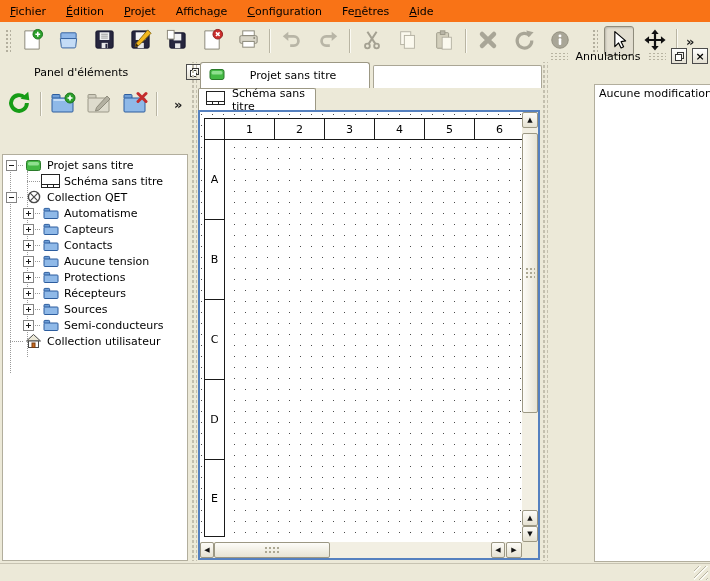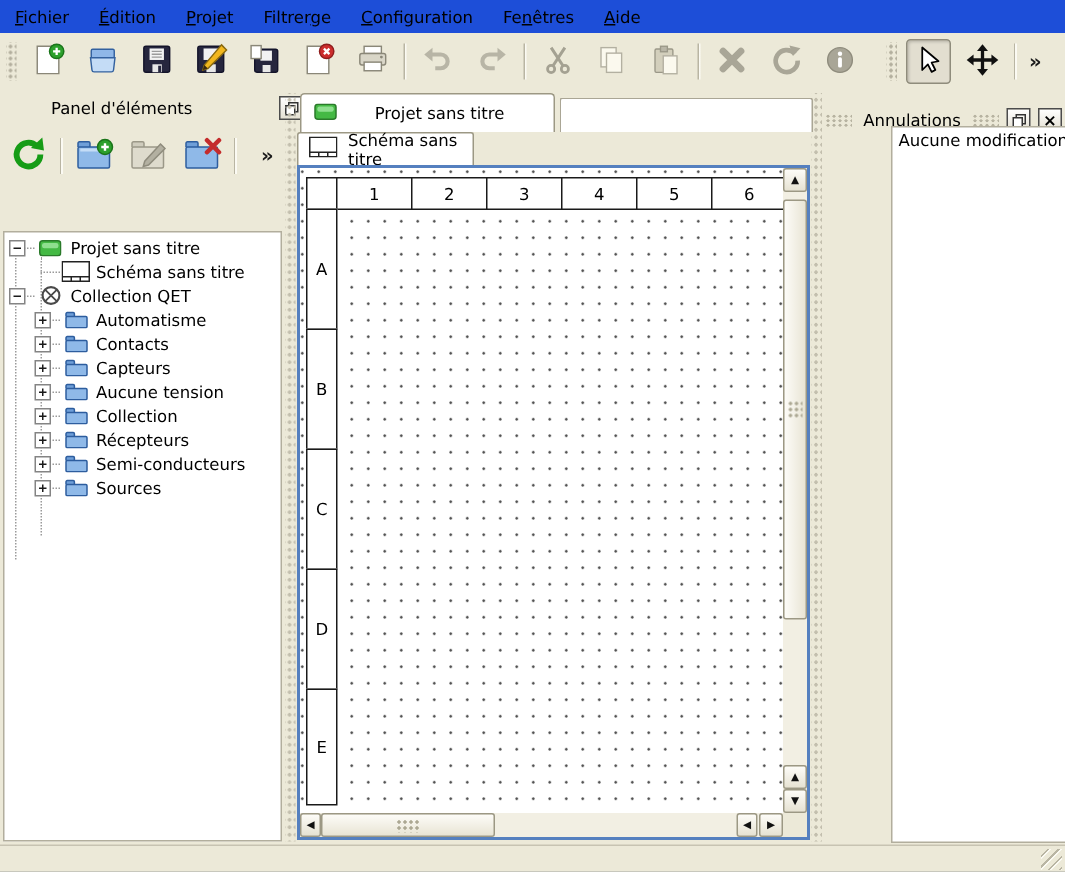--- a/index.html
+++ b/index.html
@@ -1,21 +1,21 @@
 <!DOCTYPE html>
 <html><head>
 <meta charset="utf-8">
 <style>
   html,body{margin:0;padding:0;background:#9a9a9a;}
   #app{position:relative;width:710px;height:581px;background:#ece9d8;overflow:hidden;
        font-family:"DejaVu Sans","Liberation Sans",sans-serif;font-size:11px;color:#000;}
 
   
   .menubar{position:absolute;left:0;top:0;width:710px;height:22px;display:flex;align-items:center;
-           background:#1d4ed8;border-bottom:1px solid #f6f4ea;}
+           background:#f97316;border-bottom:1px solid #f6f4ea;}
   .mitem{padding:3px 10px;white-space:nowrap;cursor:default;}
   .u{text-decoration:underline;}
 
   
   .toolbar{position:absolute;left:0;top:22px;width:710px;height:38px;display:flex;align-items:center;
            gap:6px;padding-left:4px;box-sizing:border-box;background:#ece9d8;}
   .tbtn{width:28px;height:28px;display:flex;align-items:center;justify-content:center;flex:none;border:1px solid transparent;border-radius:3px;}
   .tbtn.active{background:#e2ded0;border:1px solid #8f8c7c;box-shadow:inset 1px 1px 2px rgba(0,0,0,.18);}
   .handle{width:7px;height:26px;flex:none;
           background-image:radial-gradient(#b3af9e 1px,transparent 1.3px);background-size:4px 4px;background-position:1px 1px;}
@@ -101,21 +101,21 @@
 </style>
 </head>
 <body>
 
 <div id="app">
 
   <div class="menubar">
     <div class="mitem"><span></span><span class="u">F</span><span>ichier</span></div>
     <div class="mitem"><span></span><span class="u">É</span><span>dition</span></div>
     <div class="mitem"><span></span><span class="u">P</span><span>rojet</span></div>
-    <div class="mitem"><span>Filtrer</span><span class="u">g</span><span>e</span></div>
+    <div class="mitem"><span>Afficha</span><span class="u">g</span><span>e</span></div>
     <div class="mitem"><span></span><span class="u">C</span><span>onfiguration</span></div>
     <div class="mitem"><span>Fe</span><span class="u">n</span><span>êtres</span></div>
     <div class="mitem"><span></span><span class="u">A</span><span>ide</span></div>
   </div>
 
   <div class="toolbar">
     <div class="handle"></div>
 
     <div class="tbtn">
         <span>
@@ -384,81 +384,92 @@
       <span>Automatisme</span>
     </div>
     <div class="trow l1">
       <span class="exp plus"></span>
       <span class="ticon">
           <svg width="16" height="12" viewBox="0 0 16 12">
             <path d="M1 4 V2.2 a0.8 0.8 0 0 1 0.8-0.8 h4 a0.8 0.8 0 0 1 0.8 0.8 V4" fill="#6f9fd8" stroke="#2d5d9e"></path>
             <rect x="1" y="4" width="14" height="7.5" rx="0.8" fill="#8fb9e8" stroke="#2d5d9e"></rect>
           </svg>
         </span>
+      <span>Capteurs</span>
+    </div>
+    <div class="trow l1">
+      <span class="exp plus"></span>
+      <span class="ticon">
+          <svg width="16" height="12" viewBox="0 0 16 12">
+            <path d="M1 4 V2.2 a0.8 0.8 0 0 1 0.8-0.8 h4 a0.8 0.8 0 0 1 0.8 0.8 V4" fill="#6f9fd8" stroke="#2d5d9e"></path>
+            <rect x="1" y="4" width="14" height="7.5" rx="0.8" fill="#8fb9e8" stroke="#2d5d9e"></rect>
+          </svg>
+        </span>
       <span>Contacts</span>
     </div>
     <div class="trow l1">
       <span class="exp plus"></span>
       <span class="ticon">
           <svg width="16" height="12" viewBox="0 0 16 12">
             <path d="M1 4 V2.2 a0.8 0.8 0 0 1 0.8-0.8 h4 a0.8 0.8 0 0 1 0.8 0.8 V4" fill="#6f9fd8" stroke="#2d5d9e"></path>
             <rect x="1" y="4" width="14" height="7.5" rx="0.8" fill="#8fb9e8" stroke="#2d5d9e"></rect>
           </svg>
         </span>
-      <span>Capteurs</span>
-    </div>
-    <div class="trow l1">
-      <span class="exp plus"></span>
-      <span class="ticon">
-          <svg width="16" height="12" viewBox="0 0 16 12">
-            <path d="M1 4 V2.2 a0.8 0.8 0 0 1 0.8-0.8 h4 a0.8 0.8 0 0 1 0.8 0.8 V4" fill="#6f9fd8" stroke="#2d5d9e"></path>
-            <rect x="1" y="4" width="14" height="7.5" rx="0.8" fill="#8fb9e8" stroke="#2d5d9e"></rect>
-          </svg>
-        </span>
       <span>Aucune tension</span>
     </div>
     <div class="trow l1">
       <span class="exp plus"></span>
       <span class="ticon">
           <svg width="16" height="12" viewBox="0 0 16 12">
             <path d="M1 4 V2.2 a0.8 0.8 0 0 1 0.8-0.8 h4 a0.8 0.8 0 0 1 0.8 0.8 V4" fill="#6f9fd8" stroke="#2d5d9e"></path>
             <rect x="1" y="4" width="14" height="7.5" rx="0.8" fill="#8fb9e8" stroke="#2d5d9e"></rect>
           </svg>
         </span>
-      <span>Collection</span>
+      <span>Protections</span>
     </div>
     <div class="trow l1">
       <span class="exp plus"></span>
       <span class="ticon">
           <svg width="16" height="12" viewBox="0 0 16 12">
             <path d="M1 4 V2.2 a0.8 0.8 0 0 1 0.8-0.8 h4 a0.8 0.8 0 0 1 0.8 0.8 V4" fill="#6f9fd8" stroke="#2d5d9e"></path>
             <rect x="1" y="4" width="14" height="7.5" rx="0.8" fill="#8fb9e8" stroke="#2d5d9e"></rect>
           </svg>
         </span>
       <span>Récepteurs</span>
     </div>
     <div class="trow l1">
       <span class="exp plus"></span>
       <span class="ticon">
           <svg width="16" height="12" viewBox="0 0 16 12">
             <path d="M1 4 V2.2 a0.8 0.8 0 0 1 0.8-0.8 h4 a0.8 0.8 0 0 1 0.8 0.8 V4" fill="#6f9fd8" stroke="#2d5d9e"></path>
             <rect x="1" y="4" width="14" height="7.5" rx="0.8" fill="#8fb9e8" stroke="#2d5d9e"></rect>
           </svg>
         </span>
+      <span>Sources</span>
+    </div>
+    <div class="trow l1">
+      <span class="exp plus"></span>
+      <span class="ticon">
+          <svg width="16" height="12" viewBox="0 0 16 12">
+            <path d="M1 4 V2.2 a0.8 0.8 0 0 1 0.8-0.8 h4 a0.8 0.8 0 0 1 0.8 0.8 V4" fill="#6f9fd8" stroke="#2d5d9e"></path>
+            <rect x="1" y="4" width="14" height="7.5" rx="0.8" fill="#8fb9e8" stroke="#2d5d9e"></rect>
+          </svg>
+        </span>
       <span>Semi-conducteurs</span>
     </div>
-    <div class="trow l1">
-      <span class="exp plus"></span>
-      <span class="ticon">
-          <svg width="16" height="12" viewBox="0 0 16 12">
-            <path d="M1 4 V2.2 a0.8 0.8 0 0 1 0.8-0.8 h4 a0.8 0.8 0 0 1 0.8 0.8 V4" fill="#6f9fd8" stroke="#2d5d9e"></path>
-            <rect x="1" y="4" width="14" height="7.5" rx="0.8" fill="#8fb9e8" stroke="#2d5d9e"></rect>
-          </svg>
-        </span>
-      <span>Sources</span>
+    <div class="trow l0">
+      <span class="exp hidden"></span>
+      <span class="ticon">
+          <svg width="15" height="14" viewBox="0 0 15 14">
+            <polygon points="7.5,0.5 14.5,7 0.5,7" fill="#ece9d8" stroke="#4a4a4a"></polygon>
+            <rect x="2.5" y="7" width="10" height="6.5" fill="#fff" stroke="#4a4a4a"></rect>
+            <rect x="6" y="9" width="3" height="4.5" fill="#c96a1e" stroke="#7a3d0e"></rect>
+          </svg>
+        </span>
+      <span>Collection utilisateur</span>
     </div>
   </div>
 
   <div class="splitter" style="left:190px;"></div>
   <div class="splitter" style="left:541px;"></div>
 
   <div class="project-tabbar">
     <div class="tab-filler"></div>
     <div class="ptab">
       <span><svg width="16" height="11" viewBox="0 0 15 11">
@@ -523,21 +534,21 @@
         </div>
       <div class="sbtn" style="left:291px;top:0;width:14px;height:16px;">
           <span>◀</span>
         </div>
       <div class="sbtn" style="left:306px;top:0;width:16px;height:16px;">
           <span>▶</span>
         </div>
     </div>
   </div>
 
-  <div class="dock-title" style="left:550px;top:72px;width:158px;">
+  <div class="dock-title" style="left:550px;top:48px;width:158px;">
     <div class="tex"></div>
     <div class="ttl">Annulations</div>
     <div class="tex"></div>
     <div class="dbtn">
         <span class="restore-glyph"></span>
       </div>
     <div class="dbtn">
         <span style="font-weight:bold;">×</span>
       </div>
   </div>

